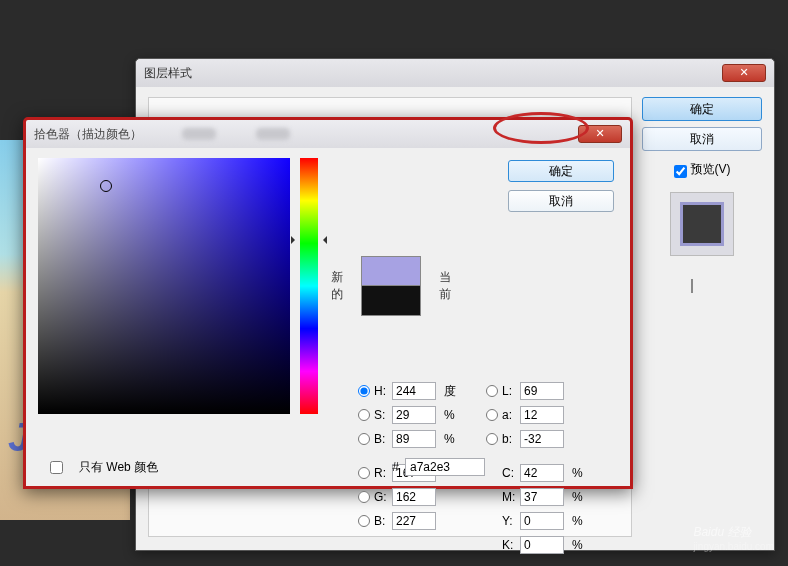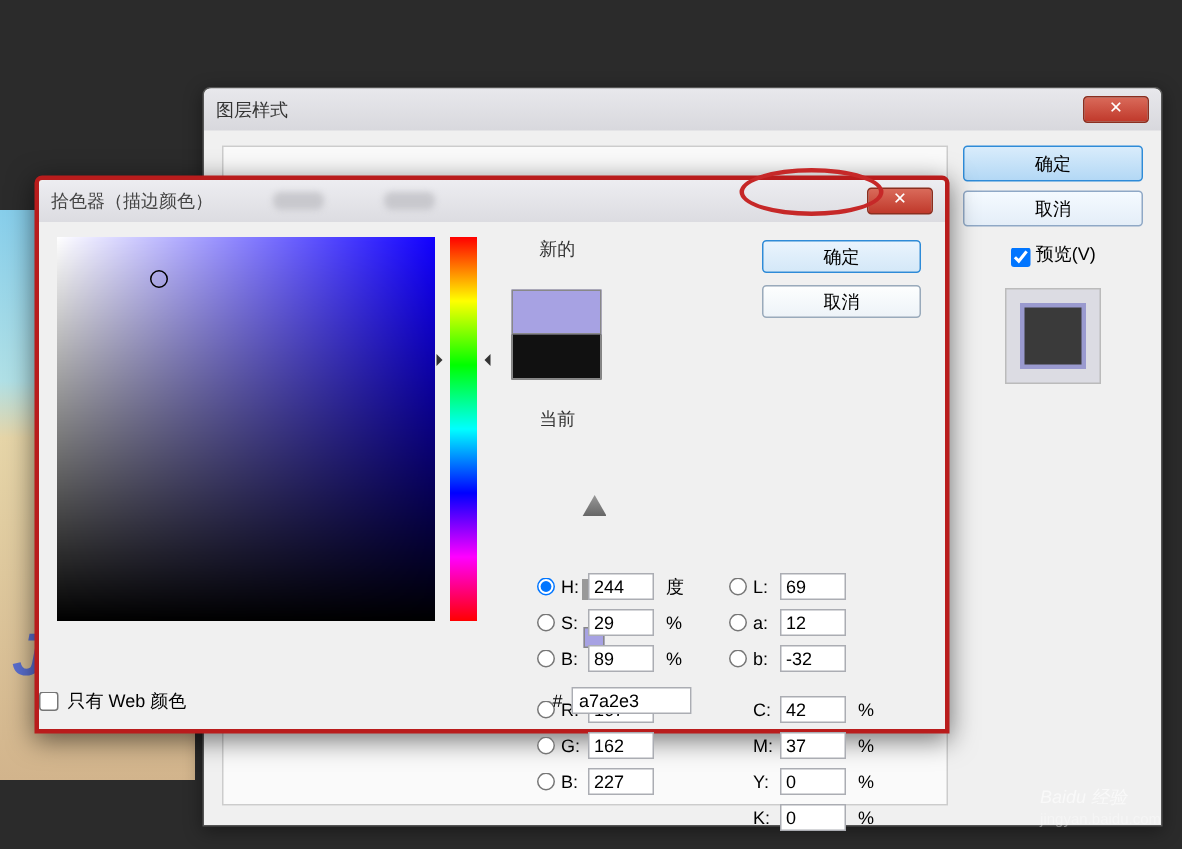--- a/index.html
+++ b/index.html
@@ -38,21 +38,21 @@
 .sv-cursor { position: absolute; width: 12px; height: 12px; border: 1px solid #000; border-radius: 50%; left: 62px; top: 22px; }
 
 .hue-col { width: 22px; position: relative; }
 .hue-bar { width: 18px; height: 256px; cursor: pointer;
   background: linear-gradient(to top, red,#ff00ff,#0000ff,#00ffff,#00ff00,#ffff00,red); }
 .hue-slider { position: absolute; left: -5px; top: 82px; width: 28px; height: 0; }
 .hue-slider::before, .hue-slider::after { content:""; position:absolute; top:-4px; border:4px solid transparent; }
 .hue-slider::before { left:-4px; border-left-color:#333; }
 .hue-slider::after { right:-4px; border-right-color:#333; }
 
-.preview-col { width: 80px; display: flex; flex-direction: column; align-items: center; gap: 18px; }
+.preview-col { width: 80px; display: flex; flex-direction: row; align-items: center; gap: 18px; }
 .lbl { color: #333; }
 .color-compare { display:flex; flex-direction:column; }
 .cbox { width: 60px; height: 30px; border: 1px solid #888; }
 .new-color { background: #a7a2e3; }
 .cur-color { background: #111; border-top: none; }
 .warn-ico, .cube-ico { width: 16px; height: 14px; margin-left: 50px; }
 .warn-ico { background: linear-gradient(#999,#666); clip-path: polygon(50% 0,100% 100%,0 100%); }
 .cube-ico { background: #999; }
 .mini-sw { width: 14px; height: 14px; background: #a7a2e3; border: 1px solid #888; margin-left: 50px; }
 
@@ -62,21 +62,21 @@
 .pk-btn.hl { border: 1px solid #2e8bd8; background: linear-gradient(#eaf4fd,#d4e8f8); }
 .callout { position: absolute; left: 493px; top: 112px; width: 96px; height: 32px; border: 3px solid #c62828; border-radius: 50%; pointer-events:none; z-index:3; }
 
 .value-grid { margin-top: 12px; display: grid; grid-template-columns: 14px 16px 48px 20px 20px 14px 16px 48px 20px; row-gap: 6px; column-gap: 2px; align-items:center; }
 .value-grid .r { grid-column: 1 / 10; height: 4px; }
 .vg-radio { width: 12px; height: 12px; }
 .vg-lab { text-align: left; }
 .vg-in { width: 44px; height: 18px; border: 1px solid #abadb3; padding: 0 3px; text-align: left; background: #fff; }
 .vg-u { text-align: left; padding-left: 2px; }
 
-.foot-row { position: absolute; left: 0; bottom: 10px; display: flex; align-items: center; gap: 6px; width: 585px; }
+.foot-row { position: absolute; left: 24px; bottom: 10px; display: flex; align-items: center; gap: 16px; width: 585px; }
 .foot-row input[type=checkbox] { width:13px; height:13px; }
 .hex-wrap { margin-left: auto; display: flex; align-items: center; gap: 6px; margin-right: 150px; }
 .hex-in { width: 80px; height: 18px; border: 1px solid #abadb3; padding: 0 4px; background:#fff; }
 
 .watermark { position: absolute; right: 14px; bottom: 14px; color: rgba(255,255,255,.6); font-size: 20px; font-style: italic; z-index: 5; pointer-events:none; }
 .watermark small { display:block; font-size:10px; color: rgba(255,255,255,.35); font-style: normal; text-align:right; }
 </style>
 </head>
 <body>
 

